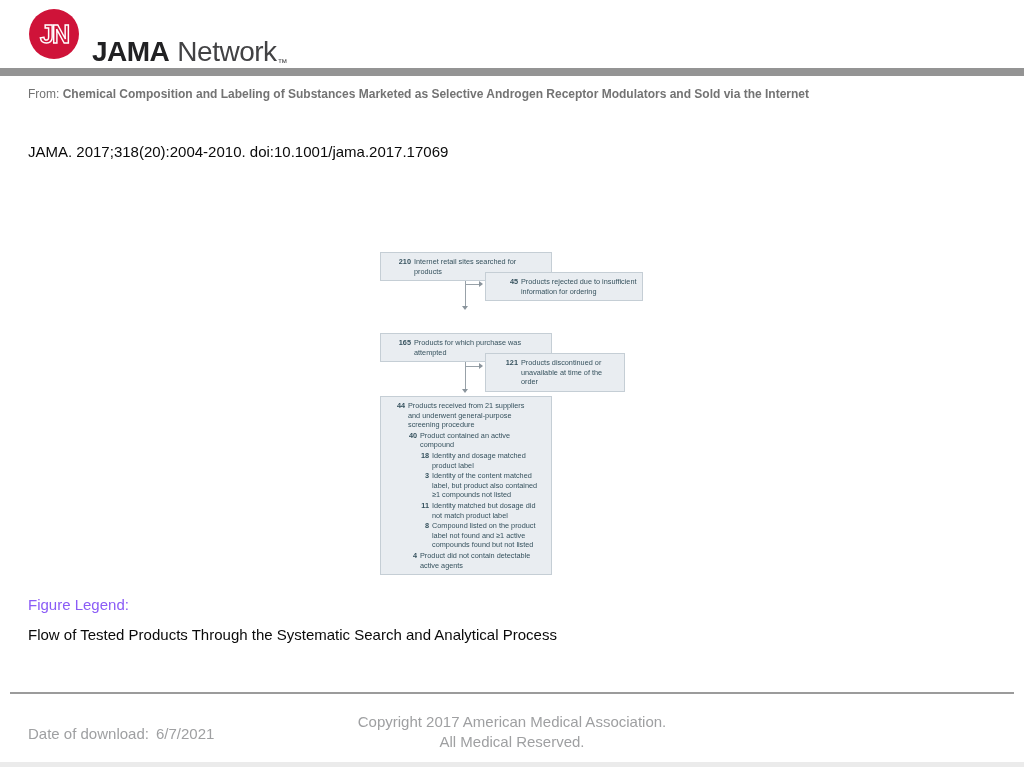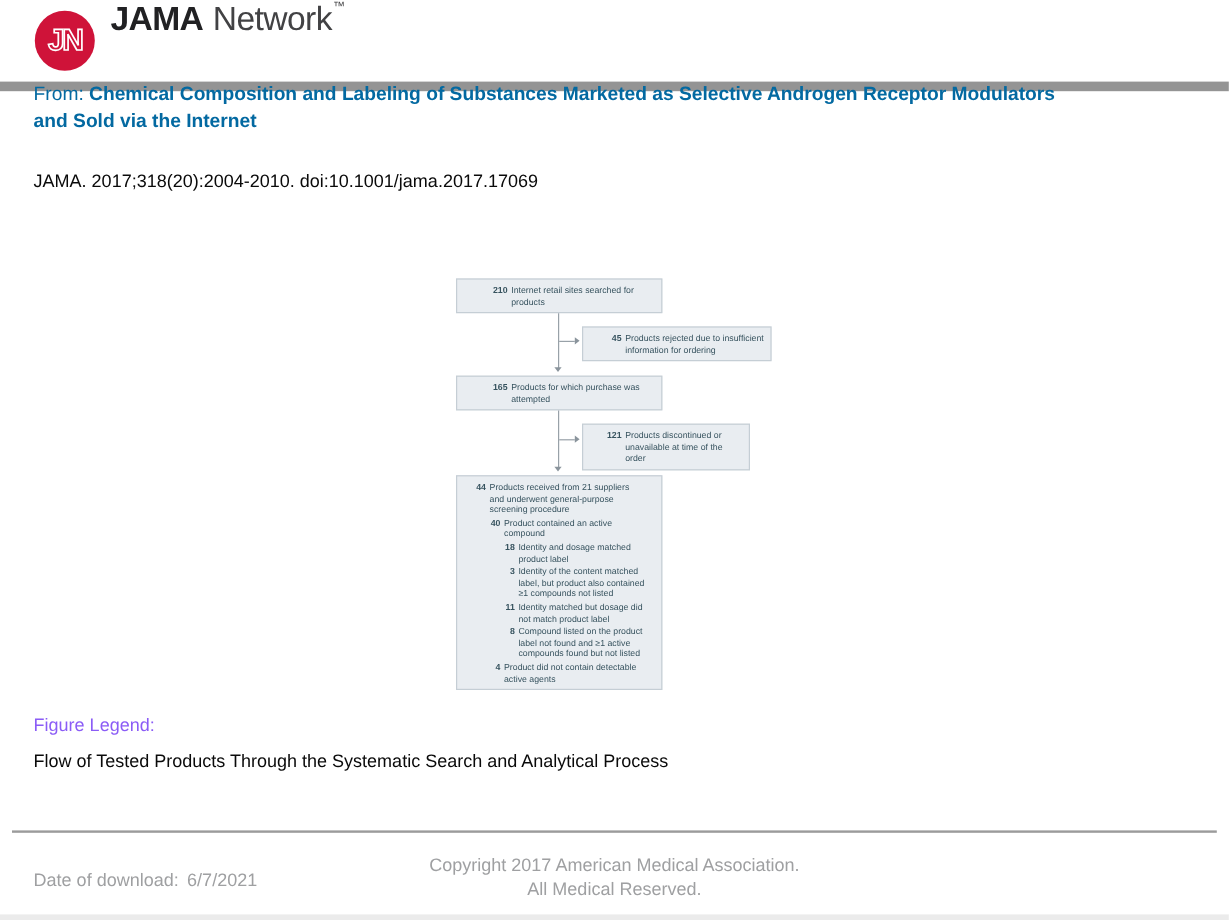--- a/index.html
+++ b/index.html
@@ -20,31 +20,31 @@
     display: flex; align-items: center; justify-content: center;
   }
   .logo-initials {
     color: transparent;
     -webkit-text-stroke: 1.4px #ffffff;
     font-weight: bold; font-size: 25px; letter-spacing: -2px;
   }
   @supports not (-webkit-text-stroke: 1px #fff) {
     .logo-initials { color: #ffffff; }
   }
-  .brand { position: absolute; left: 92px; top: 0; height: 68px; display: flex; align-items: flex-start; }
+  .brand { position: absolute; left: 92px; top: 0; height: 68px; display: flex; align-items: flex-end; }
   .brand-bold { font-weight: bold; font-size: 28px; color: #212123; letter-spacing: -0.5px; }
   .brand-regular { font-weight: normal; font-size: 28px; color: #424244; margin-left: 8px; letter-spacing: -0.5px; }
   .brand-tm { font-size: 10px; color: #424244; vertical-align: 14px; margin-left: 1px; }
 
   .grey-bar { position: absolute; left: 0; top: 68px; width: 1024px; height: 8px; background: #949494; }
 
   
   .title-block {
-    position: absolute; left: 28px; top: 67px; width: 900px; max-width: 880px;
-    font-size: 16px; line-height: 23px; color: #0369a1;
+    position: absolute; left: 28px; top: 83px; width: 900px; max-width: 880px;
+    font-size: 12px; line-height: 23px; color: #737373;
   }
   .from-prefix { font-weight: normal; }
   .article-title { font-weight: bold; }
   .citation {
     position: absolute; left: 28px; top: 143px;
     font-size: 15px; color: #0a0a0a;
   }
 
   
   .fc-box {
@@ -53,21 +53,21 @@
     border: 1px solid #c5ced5;
     color: #36525e;
     font-size: 7.3px; line-height: 9.6px;
     padding: 4px 4px 4px 5px;
   }
   .fc-row { display: flex; align-items: flex-start; }
   .fc-row + .fc-row { margin-top: 1px; }
   .fc-num { font-weight: bold; text-align: right; flex: none; }
   .fc-text { margin-left: 3px; }
 
-  .fc-main { padding-left: 28px; }
+  .fc-main { padding-left: 16px; margin-top: 20px; }
   .fc-main .fc-num { width: 14px; }
   .fc-main .fc-text { max-width: 112px; }
 
   .fc-side { padding-left: 17px; }
   .fc-side .fc-num { width: 15px; }
   .fc-side .fc-text { max-width: 131px; }
 
   .fc-big { padding-left: 4px; }
   .fc-big .lvl0 .fc-num { width: 12px; }
   .fc-big .lvl0 .fc-text { max-width: 126px; }

